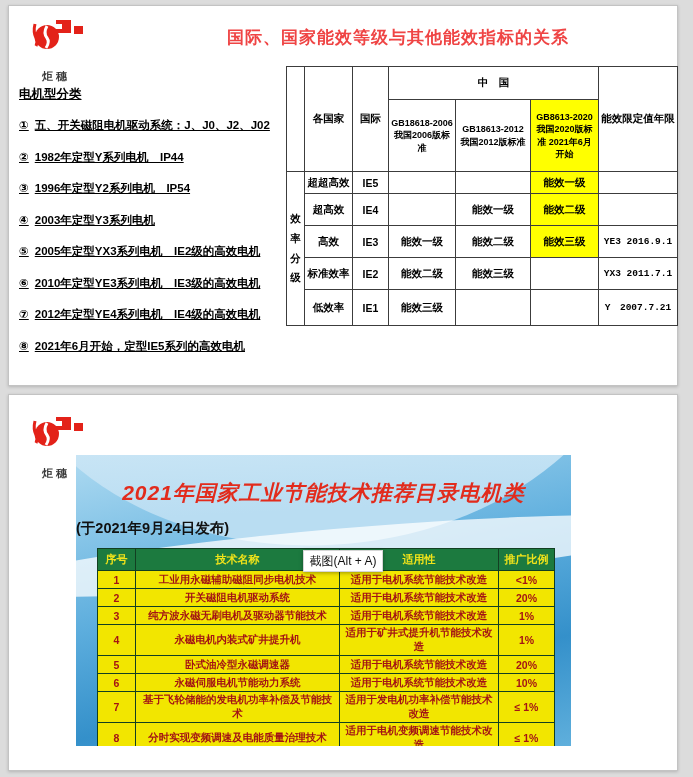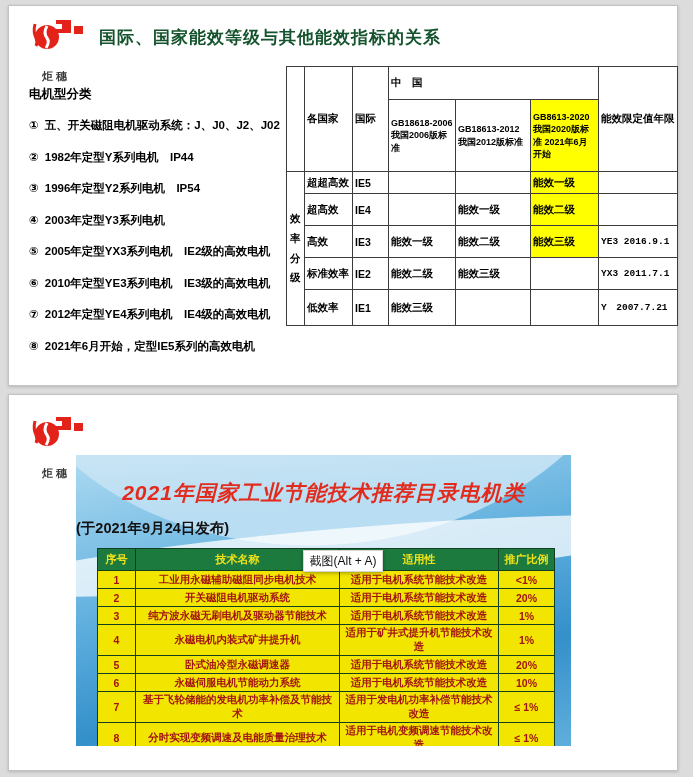--- a/index.html
+++ b/index.html
@@ -19,35 +19,35 @@
 
   
   .logo { position:absolute; width:70px; text-align:center; }
   #slide1 .logo { left:12px; top:8px; }
   #slide2 .logo { left:12px; top:16px; }
   .logo svg { display:block; margin:0 auto; }
   .logo-text { font-size:11px; font-weight:bold; color:#3a3a3a; letter-spacing:3px; margin-top:17px; }
 
   
   .s1-title {
-    position:absolute; left:90px; top:20px; width:470px; text-align:left;
-    font-size:17px; font-weight:bold; color:#14532d; letter-spacing:1px;
-  }
-  .s1-left { position:absolute; left:20px; top:80px; width:272px; }
+    position:absolute; left:90px; top:20px; width:470px; text-align:right;
+    font-size:17px; font-weight:bold; color:#ef4444; letter-spacing:1px;
+  }
+  .s1-left { position:absolute; left:10px; top:80px; width:272px;text-decoration:underline; }
   .s1-heading { font-size:12.5px; font-weight:bold; color:#000; margin-bottom:14px; }
   .s1-item { display:flex; gap:6px; font-size:11.5px; font-weight:bold; color:#000;
              line-height:16px; margin-bottom:15.5px; }
   .s1-item .num { flex:0 0 auto; }
 
   
   .t1-wrap { position:absolute; left:277px; top:60px; }
   table { border-collapse:collapse; table-layout:fixed; }
   .t1 { width:391px; }
   .t1 td {
-    border:1px solid #3c3c3c; vertical-align:middle;
+    border:1px solid #3c3c3c; text-align:center; vertical-align:middle;
     font-weight:bold; color:#000; font-size:10.5px; padding:1px 2px; overflow:hidden;
   }
   .t1 tr.h1 { height:33px; }
   .t1 tr.h2 { height:72px; }
   .t1 tr.r0 { height:22px; }
   .t1 tr.r1, .t1 tr.r2, .t1 tr.r3 { height:32px; }
   .t1 tr.r4 { height:36px; }
   .t1 td.gb { font-size:9px; line-height:1.35; }
   .t1 td.hl { background:#ffff00; }
   .t1 td.side { width:18px; padding:0 3px; word-break:break-all; line-height:1.9; font-size:10.5px; }

